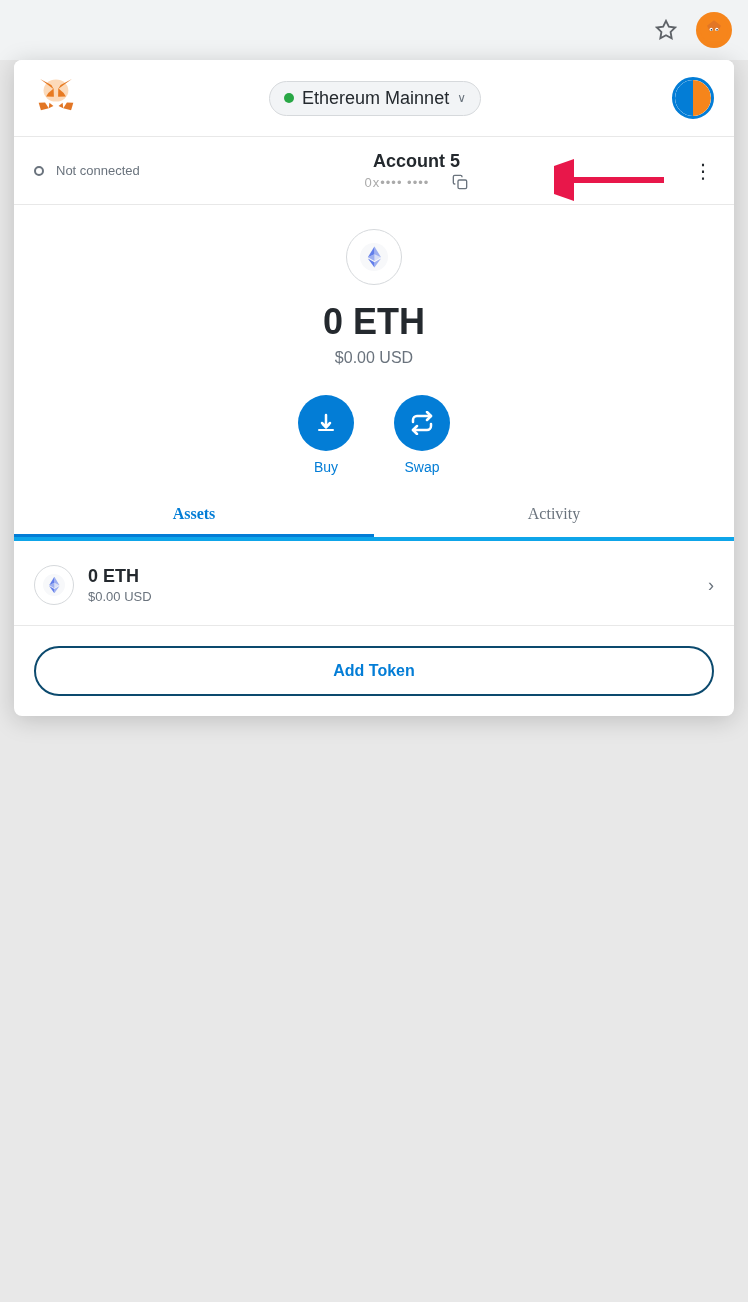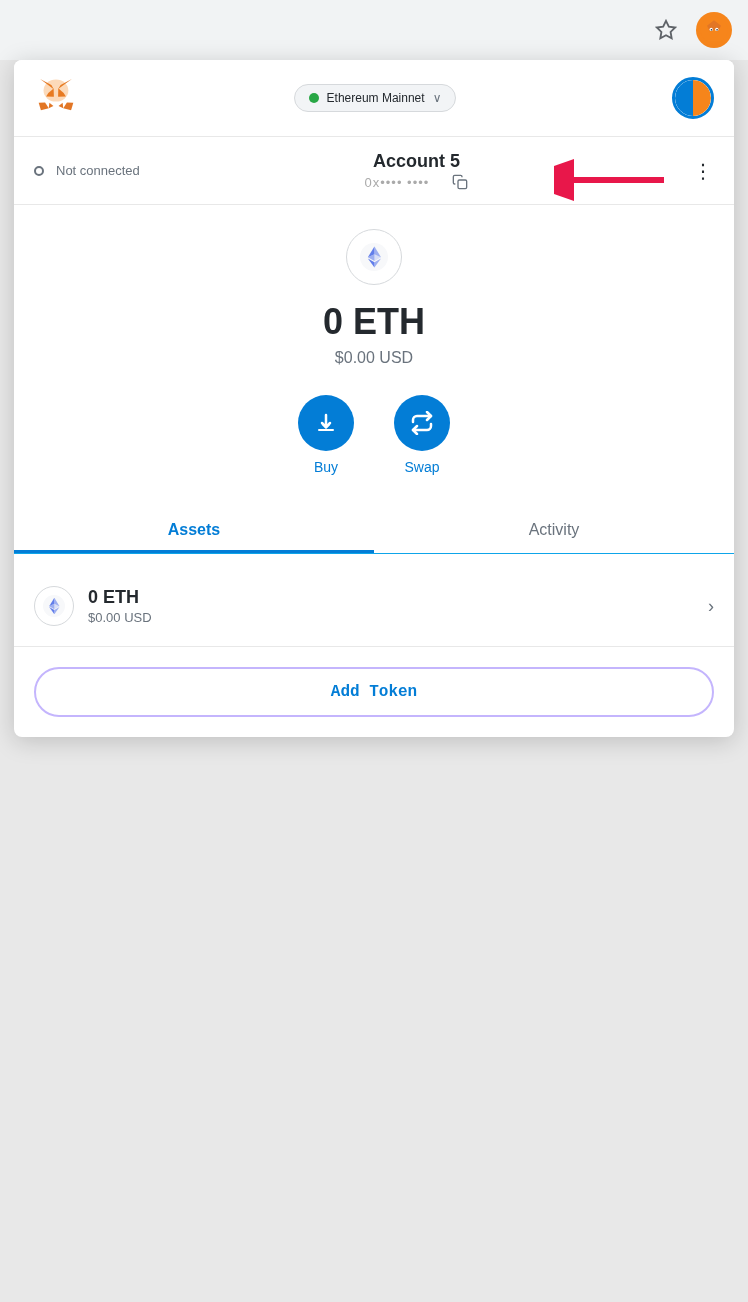--- a/index.html
+++ b/index.html
@@ -76,21 +76,21 @@
 
     .network-dot {
       width: 10px;
       height: 10px;
       border-radius: 50%;
       background: #28a745;
       flex-shrink: 0;
     }
 
     .network-name {
-      font-size: 12px;
+      font-size: 18px;
       color: #24292e;
       font-weight: 500;
     }
 
     .chevron-down {
       font-size: 12px;
       color: #6a737d;
     }
 
     .account-avatar {
@@ -219,21 +219,21 @@
       font-size: 16px;
       color: #6a737d;
       margin-bottom: 28px;
     }
 
     
     .action-buttons {
       display: flex;
       justify-content: center;
       gap: 40px;
-      margin-bottom: 32px;
+      margin-bottom: 16px;
     }
 
     .action-btn-wrap {
       display: flex;
       flex-direction: column;
       align-items: center;
       gap: 8px;
       cursor: pointer;
     }
 
@@ -251,22 +251,23 @@
 
     .action-label {
       font-size: 14px;
       color: #037dd6;
       font-weight: 500;
     }
 
     
     .tabs {
       display: flex;
-      border-bottom: 1px solid #0ea5e9;
-      margin: 12px -20px;
+      border-bottom: 4px solid #0ea5e9;
+      margin: 4px -20px;
+      font-family: Liberation Serif, serif;
     }
 
     .tab {
       flex: 1;
       text-align: center;
       padding: 14px 0;
       font-size: 16px;
       cursor: pointer;
       position: relative;
     }
@@ -341,29 +342,28 @@
     }
 
     
     .add-token-wrap {
       padding: 20px;
     }
 
     .add-token-btn {
       width: 100%;
       padding: 14px;
-      border: 2px solid #c4b5fd;
+      border: 2px solid #0c4a6e;
       border-radius: 30px;
       background: #fff;
       color: #037dd6;
       font-size: 16px;
       font-weight: 600;
       cursor: pointer;
       text-align: center;
-      font-family: Liberation Mono, monospace;
     }
 
     
     .eth-diamond {
       width: 28px;
       height: 28px;
     }
 
     
     .fox-svg {

